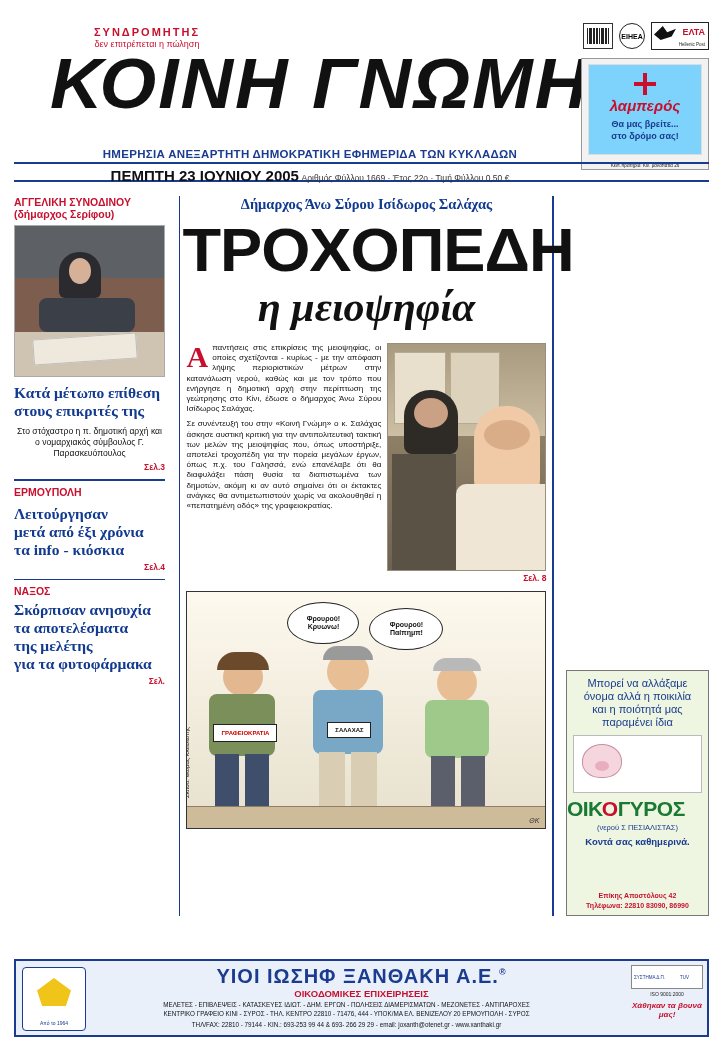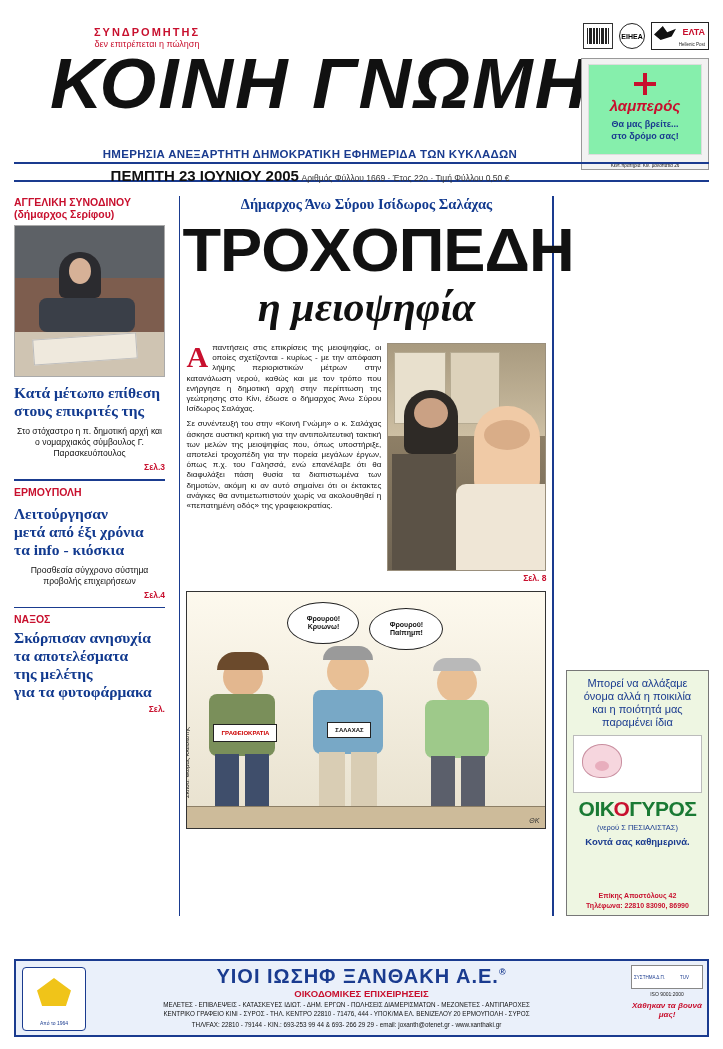--- a/index.html
+++ b/index.html
@@ -49,21 +49,21 @@
   .elta .bird { position:absolute; left:2px; top:3px; width:22px; height:14px; background:#111;
     clip-path: polygon(0 60%, 40% 0, 60% 45%, 100% 20%, 80% 75%, 30% 100%); }
   .elta .etxt { position:absolute; right:3px; top:4px; font-size:9px; font-weight:bold; color:#c8102e; }
   .elta .etxt2 { position:absolute; right:3px; bottom:2px; font-size:4.5px; color:#222; }
 
   
   .lampero {
     position:absolute; right:14px; top:58px; width:128px; height:112px;
     border:1px solid #999; background:#f2f2f2; overflow:hidden;
   }
-  .lampero .inner { position:absolute; left:6px; top:5px; right:6px; bottom:14px; background:#86efac; border:1px solid #ddd; }
+  .lampero .inner { position:absolute; left:6px; top:5px; right:6px; bottom:14px; background:#7dd3fc; border:1px solid #ddd; }
   .lampero .icon { position:absolute; left:50%; top:8px; transform:translateX(-50%); width:22px; height:22px; }
   .lampero .icon .cross { position:absolute; left:9px; top:0; width:4px; height:22px; background:#c8102e; }
   .lampero .icon .cross2 { position:absolute; left:0; top:9px; width:22px; height:4px; background:#c8102e; }
   .lampero .brand { position:absolute; top:32px; left:0; right:0; text-align:center; font-size:15px; font-weight:bold; font-style:italic; color:#c8102e; }
   .lampero .l1 { position:absolute; top:54px; left:0; right:0; text-align:center; font-size:9px; color:#1a3b8f; font-weight:bold; }
   .lampero .l2 { position:absolute; top:66px; left:0; right:0; text-align:center; font-size:9px; color:#1a3b8f; font-weight:bold; }
   .lampero .foot { position:absolute; bottom:1px; left:0; right:0; text-align:center; font-size:4.6px; color:#111; }
 
   
   .content { position:absolute; left:14px; top:196px; width:695px; }
@@ -115,21 +115,21 @@
   .sign { position:absolute; background:#fff; border:1.5px solid #222; font-size:6px; font-weight:bold; text-align:center; color:#c00; }
   .cart-credit { position:absolute; left:3px; bottom:30px; font-size:6px; color:#111; transform:rotate(-90deg); transform-origin:left bottom; white-space:nowrap; }
   .cart-sig { position:absolute; right:6px; bottom:4px; font-size:7px; font-style:italic; color:#333; }
 
   
   .rad { border:1px solid #777; background:#eef6e2; height:246px; position:relative; overflow:hidden; }
   .rad .top { padding:6px 6px 2px; text-align:center; color:#1a3b8f; font-weight:normal; font-size:11px; line-height:13px; }
   .rad .logo2 { margin:4px 6px; background:#fff; border:1px solid #bbb; height:58px; position:relative; }
   .rad .logo2 .pig { position:absolute; left:8px; top:8px; width:40px; height:34px; background:#f6d6de; border:1px solid #c98fa0; border-radius:50% 50% 45% 45%; }
   .rad .logo2 .pig:after { content:""; position:absolute; left:12px; top:16px; width:14px; height:10px; background:#e8aebd; border-radius:50%; }
-  .rad .brand2 { text-align:center; font-size:21px; font-weight:bold; color:#1a7a34; letter-spacing:-0.5px; }
+  .rad .brand2 { text-align:left; font-size:21px; font-weight:bold; color:#1a7a34; letter-spacing:-0.5px; }
   .rad .brand2 em { color:#c8102e; font-style:normal; }
   .rad .sl { text-align:center; font-size:7.5px; color:#1a3b8f; margin-top:2px; }
   .rad .sl2 { text-align:center; font-size:9.5px; color:#1a3b8f; font-weight:bold; margin-top:4px; }
   .rad .foot2 { position:absolute; left:0; right:0; bottom:4px; text-align:center; font-size:7px; color:#c8102e; font-weight:bold; line-height:10px; }
 
   
   .bottom-ad {
     position:absolute; left:14px; right:14px; bottom:12px; height:78px;
     border:2px solid #1a3b8f; background:#eaf0fa; overflow:hidden;
   }
@@ -240,21 +240,20 @@
         <div class="hr-blue"></div>
 
         <div class="kicker">ΕΡΜΟΥΠΟΛΗ</div>
 
 
         <div class="lead-head">
           <div>Λειτούργησαν</div>
           <div>μετά από έξι χρόνια</div>
           <div>τα info - κιόσκια</div>
         </div>
-        <div class="lead-body">Προσθεσία σύγχρονο σύστημα προβολής επιχειρήσεων</div>
         <div class="selref">Σελ.4</div>
 
         <div class="hr-blue"></div>
 
         <div class="kicker">ΝΑΞΟΣ</div>
 
         <div class="lead-head" style="margin-top:4px;">
           <div>Σκόρπισαν ανησυχία</div>
           <div>τα αποτελέσματα</div>
           <div>της μελέτης</div>

